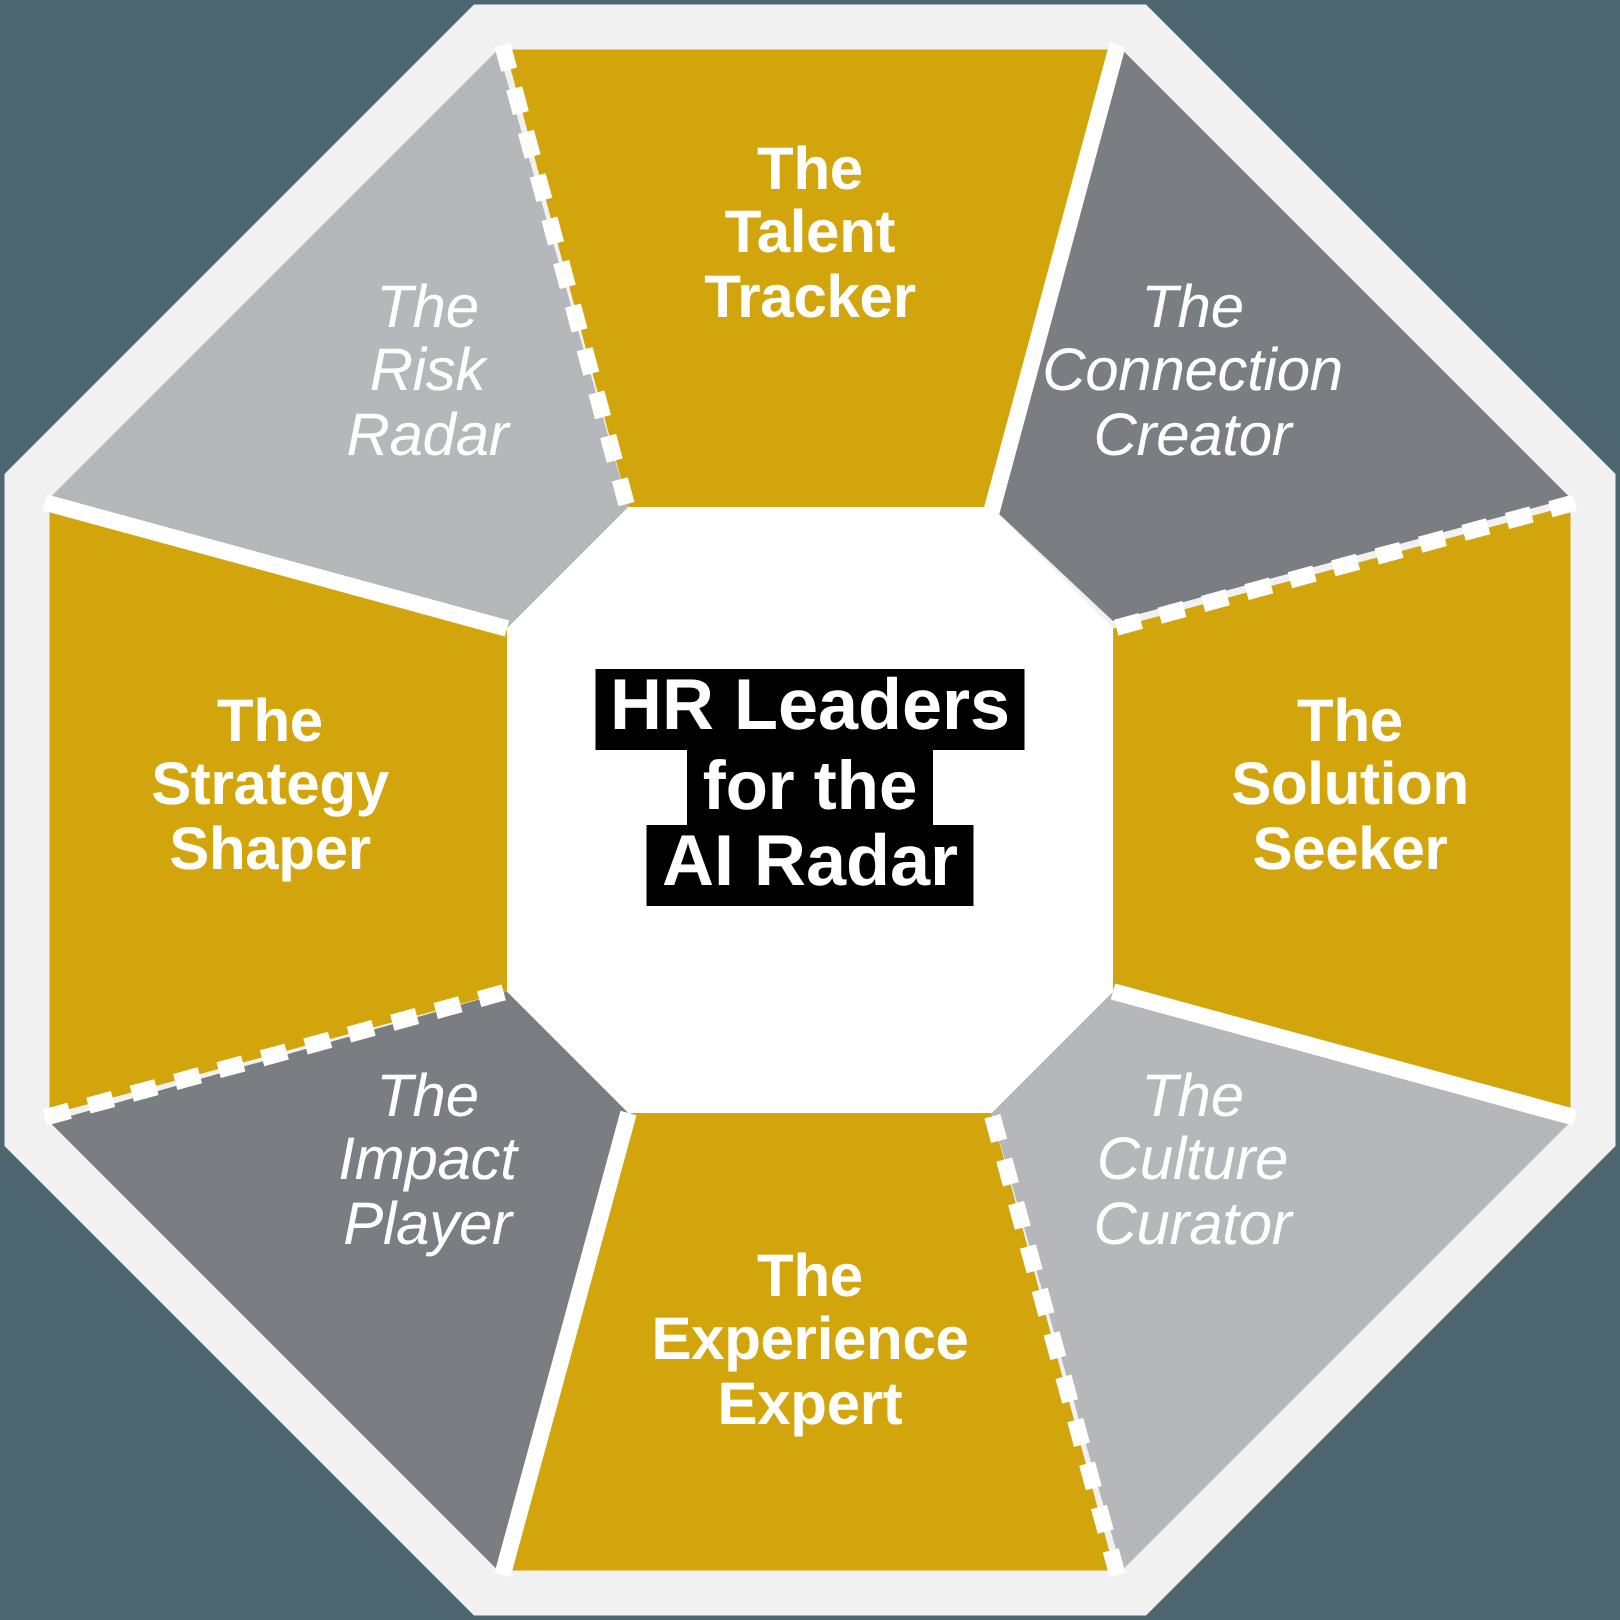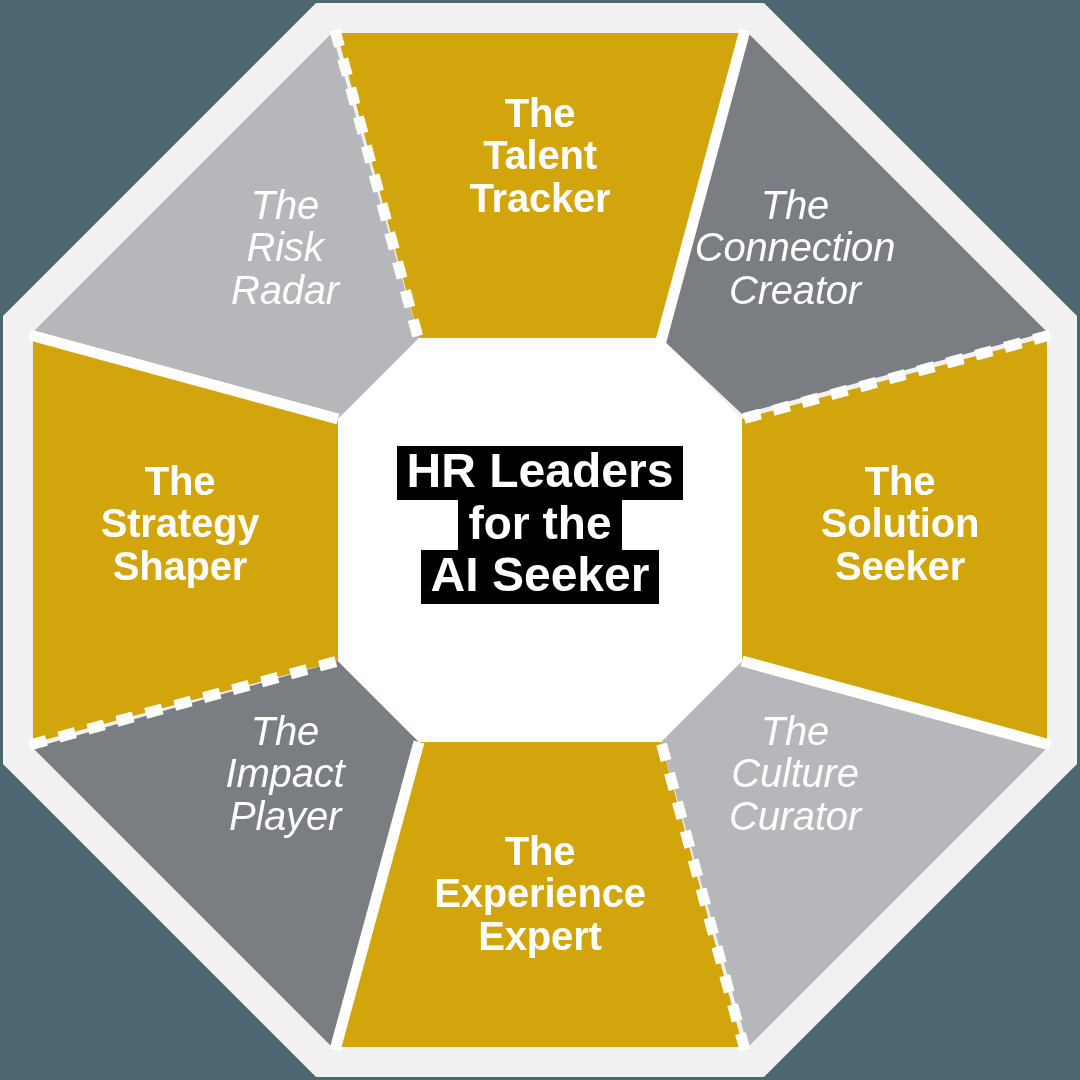--- a/index.html
+++ b/index.html
@@ -147,16 +147,16 @@
   <div class="seg-label bold" id="label-left">The
 Strategy
 Shaper</div>
   <div class="seg-label italic" id="label-top-left">The
 Risk
 Radar</div>
 
   <div id="center-hub">
     <span class="hub-line l1">HR Leaders</span>
     <span class="hub-line l2">for the</span>
-    <span class="hub-line l3">AI Seeker</span>
+    <span class="hub-line l3">AI Radar</span>
   </div>
 
 </div>
 
 </body></html>

